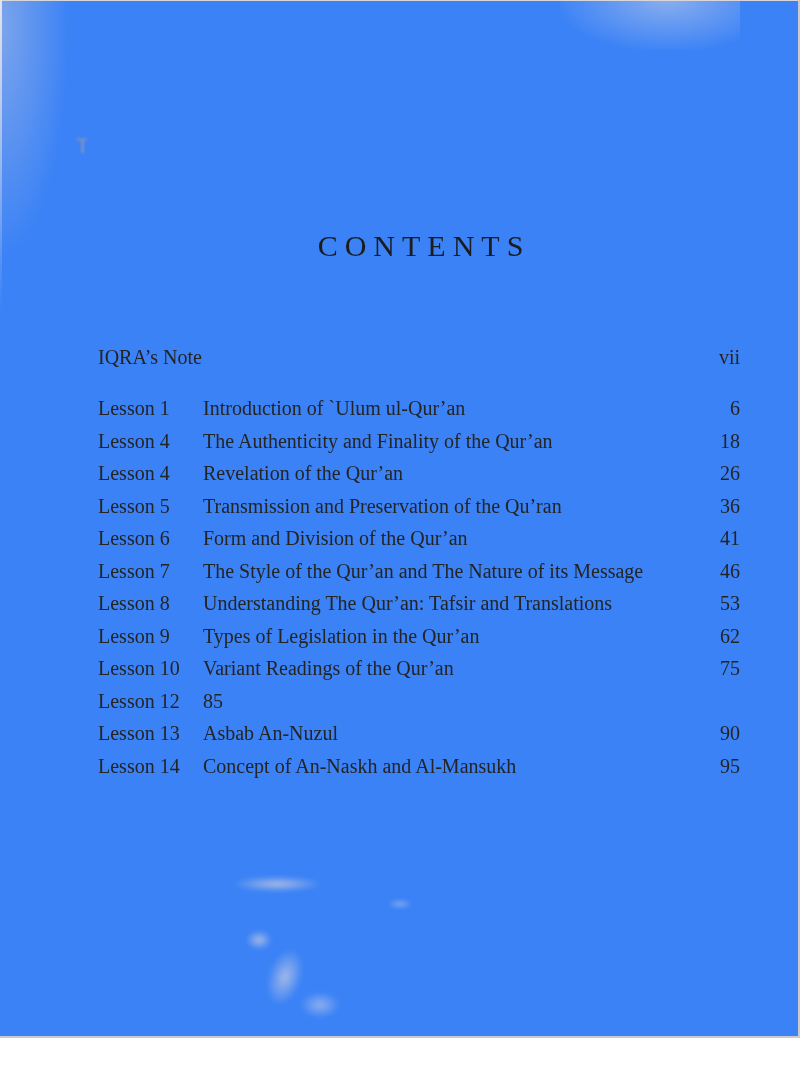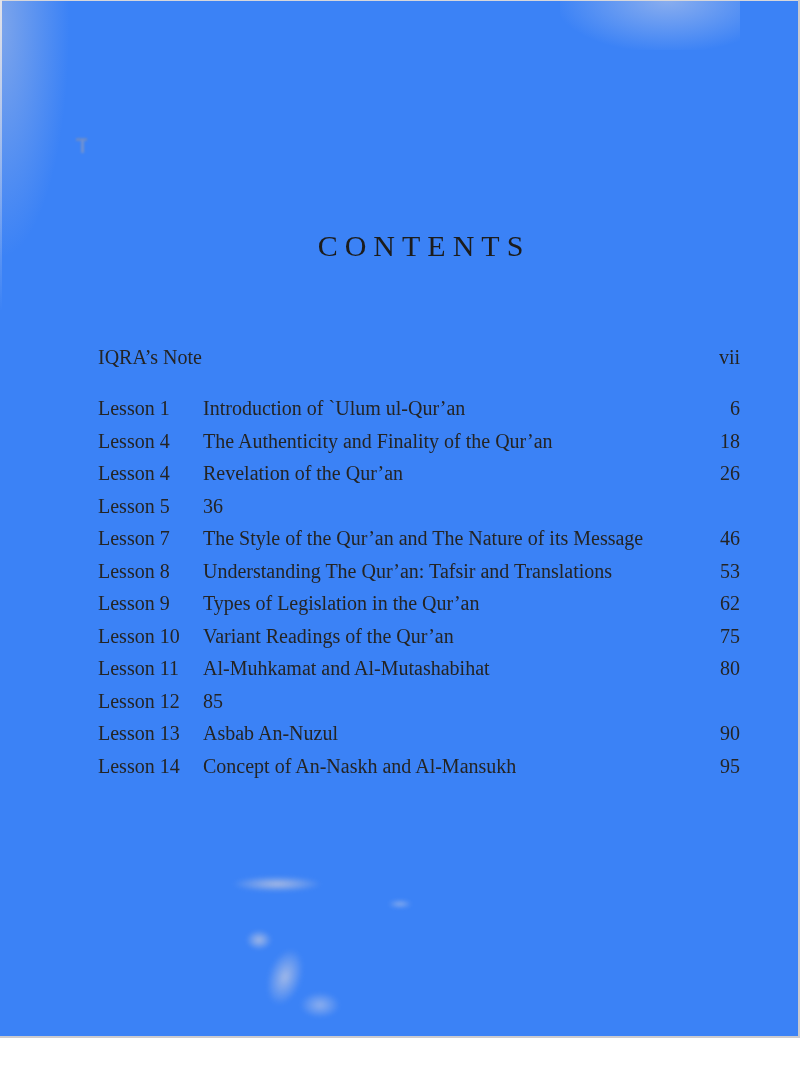--- a/index.html
+++ b/index.html
@@ -111,46 +111,47 @@
       <span class="toc-title">The Authenticity and Finality of the Qur’an</span>
       <span class="toc-page">18</span>
     </div>
     <div class="toc-row">
       <span class="toc-no">Lesson 4</span>
       <span class="toc-title">Revelation of the Qur’an</span>
       <span class="toc-page">26</span>
     </div>
     <div class="toc-row">
       <span class="toc-no">Lesson 5</span>
+      <span class="toc-title">Transmission and Preservation of the Qu’ran</span>
       <span class="toc-page">36</span>
+    </div>
+    <div class="toc-row">
+      <span class="toc-no">Lesson 6</span>
+      <span class="toc-title">Form and Division of the Qur’an</span>
+      <span class="toc-page">41</span>
     </div>
     <div class="toc-row">
       <span class="toc-no">Lesson 7</span>
       <span class="toc-title">The Style of the Qur’an and The Nature of its Message</span>
       <span class="toc-page">46</span>
     </div>
     <div class="toc-row">
       <span class="toc-no">Lesson 8</span>
       <span class="toc-title">Understanding The Qur’an: Tafsir and Translations</span>
       <span class="toc-page">53</span>
     </div>
     <div class="toc-row">
       <span class="toc-no">Lesson 9</span>
       <span class="toc-title">Types of Legislation in the Qur’an</span>
       <span class="toc-page">62</span>
     </div>
     <div class="toc-row">
       <span class="toc-no">Lesson 10</span>
       <span class="toc-title">Variant Readings of the Qur’an</span>
       <span class="toc-page">75</span>
-    </div>
-    <div class="toc-row">
-      <span class="toc-no">Lesson 11</span>
-      <span class="toc-title">Al-Muhkamat and Al-Mutashabihat</span>
-      <span class="toc-page">80</span>
     </div>
     <div class="toc-row">
       <span class="toc-no">Lesson 12</span>
       <span class="toc-page">85</span>
     </div>
     <div class="toc-row">
       <span class="toc-no">Lesson 13</span>
       <span class="toc-title">Asbab An-Nuzul</span>
       <span class="toc-page">90</span>
     </div>

